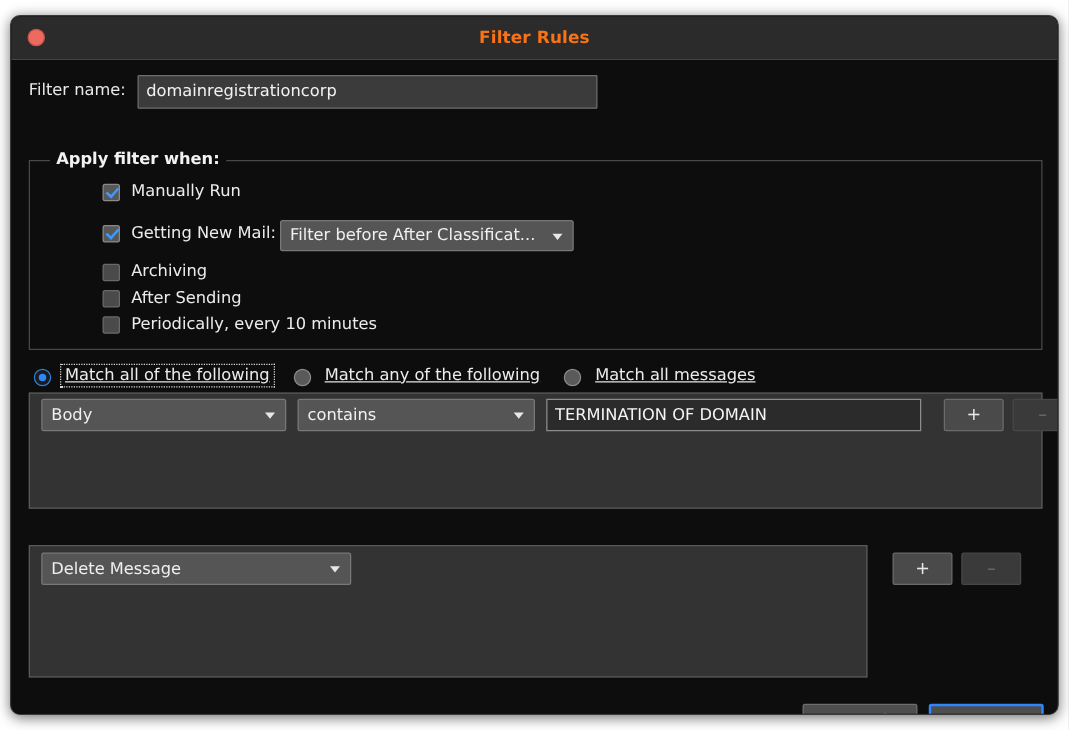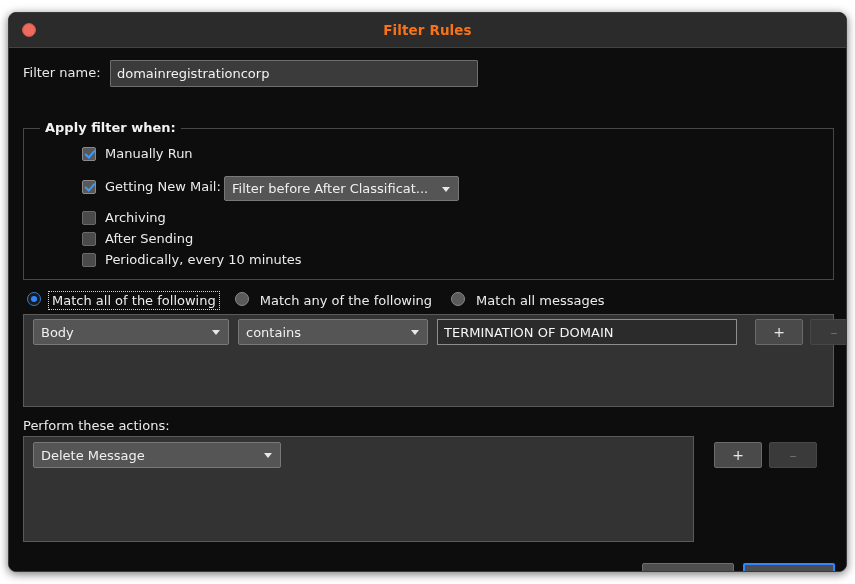--- a/index.html
+++ b/index.html
@@ -196,22 +196,23 @@
   #match-row {
     position: absolute;
     left: 18px;
     top: 242px;
     height: 20px;
     display: flex;
     align-items: center;
   }
   .radio-group {
     display: flex;
-    align-items: flex-start;
+    align-items: flex-end;
     margin-right: 16px;
+    text-decoration: underline;
   }
   .rbtn {
     width: 14px;
     height: 14px;
     border-radius: 50%;
     box-sizing: border-box;
     border: 1px solid #8a8a8a;
     background: #5a5a5a;
     position: relative;
     flex: 0 0 auto;
@@ -431,21 +432,20 @@
         <input id="cond-value-input" type="text" value="TERMINATION OF DOMAIN" style="">
         <div class="pm-btn" id="cond-plus">
           <span>+</span>
         </div>
         <div class="pm-btn disabled" id="cond-minus">
           <span>–</span>
         </div>
       </div>
     </div>
 
-    <div id="actions-label">Perform these actions:</div>
     <div id="actions-panel">
       <div id="action-row">
         <div class="combo" id="action-combo">
           <span>Delete Message</span>
           <span class="caret"></span>
         </div>
         <div class="pm-btn" id="act-plus">
           <span>+</span>
         </div>
         <div class="pm-btn disabled" id="act-minus">

